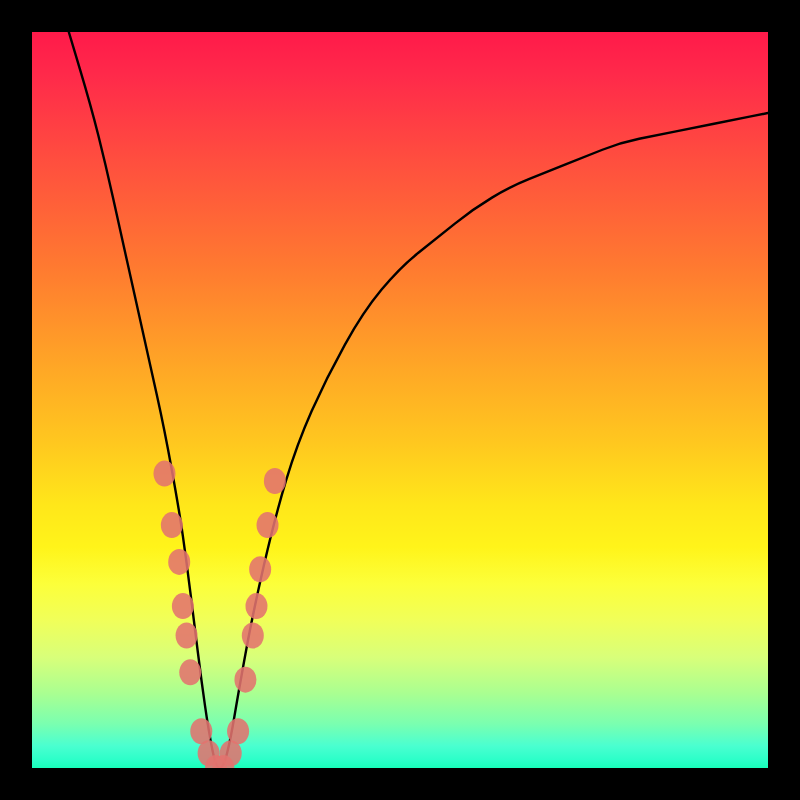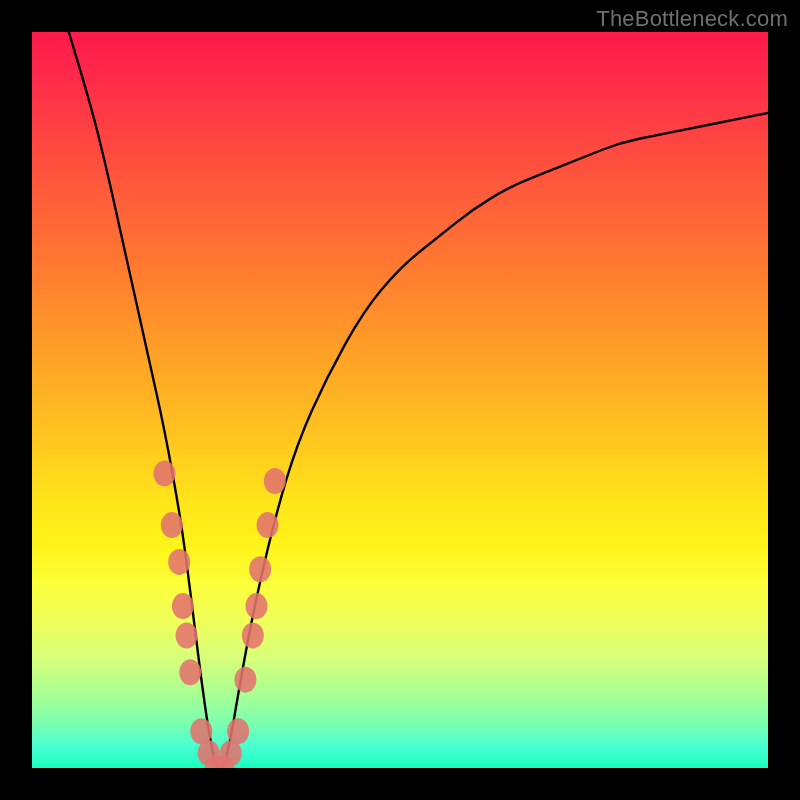--- a/index.html
+++ b/index.html
@@ -70,14 +70,13 @@
           <ellipse cx="206.08" cy="699.2" rx="11" ry="13" fill="#e2736e" fill-opacity="0.88"></ellipse>
           <ellipse cx="213.44" cy="647.6800000000001" rx="11" ry="13" fill="#e2736e" fill-opacity="0.88"></ellipse>
           <ellipse cx="220.79999999999998" cy="603.52" rx="11" ry="13" fill="#e2736e" fill-opacity="0.88"></ellipse>
           <ellipse cx="224.48" cy="574.08" rx="11" ry="13" fill="#e2736e" fill-opacity="0.88"></ellipse>
           <ellipse cx="228.16" cy="537.28" rx="11" ry="13" fill="#e2736e" fill-opacity="0.88"></ellipse>
           <ellipse cx="235.52" cy="493.12" rx="11" ry="13" fill="#e2736e" fill-opacity="0.88"></ellipse>
           <ellipse cx="242.88000000000002" cy="448.96" rx="11" ry="13" fill="#e2736e" fill-opacity="0.88"></ellipse>
         </g>
     </svg>
   </div>
-  <div class="watermark">TheBottleneck.com</div>
 </div>
 
 </body></html>

